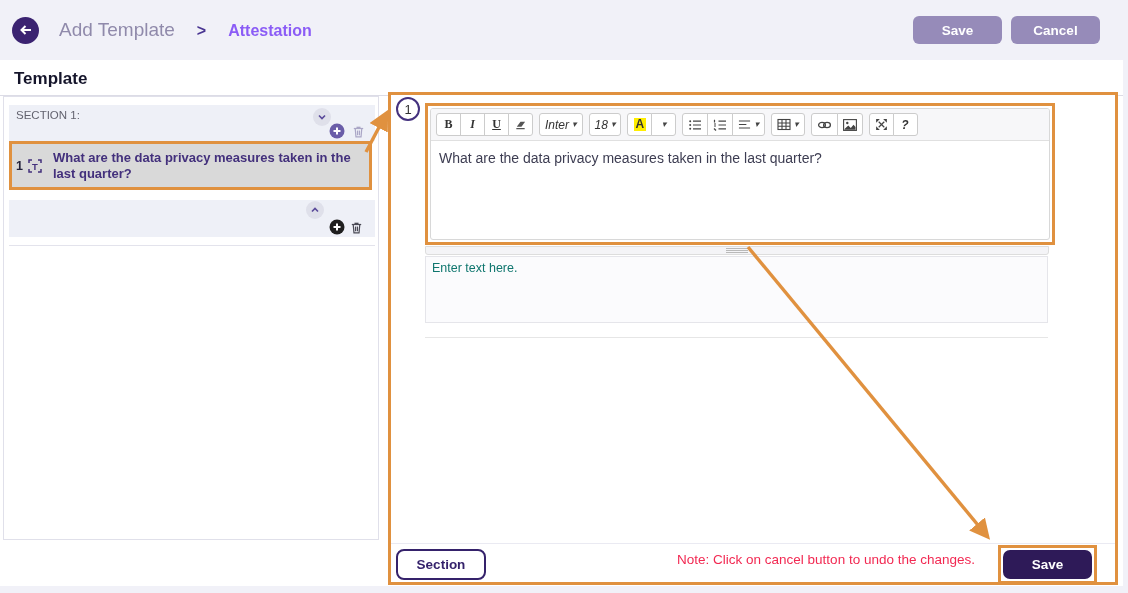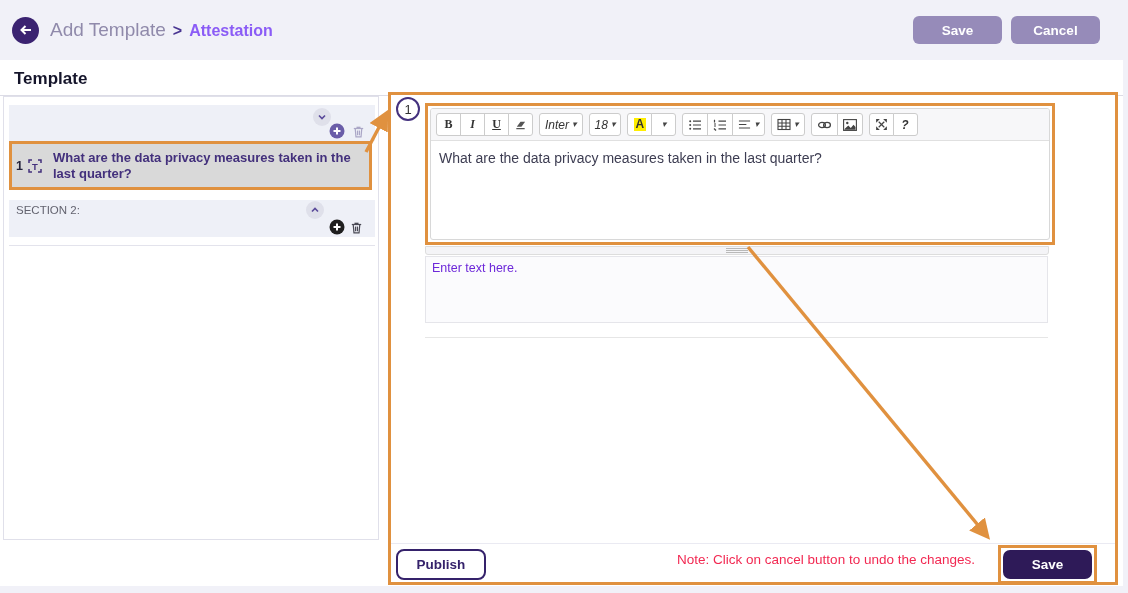--- a/index.html
+++ b/index.html
@@ -3,21 +3,21 @@
 <meta charset="utf-8">
 <style>
   html,body{margin:0;padding:0;background:#e9e9f2;font-family:"Liberation Sans",sans-serif;}
   .page{position:relative;width:1128px;height:593px;background:#ffffff;overflow:hidden;}
 
   
   .topbar{position:absolute;top:0;left:0;width:1128px;height:60px;background:#f1f1f8;
     display:flex;align-items:center;box-sizing:border-box;padding:0 28px 0 12px;}
   .back-btn{width:27px;height:27px;border-radius:50%;background:#3b2371;border:none;cursor:pointer;
     display:flex;align-items:center;justify-content:center;flex:0 0 auto;padding:0;}
-  .breadcrumb{display:flex;align-items:baseline;margin-left:11px;gap:7px;}
+  .breadcrumb{display:flex;align-items:baseline;margin-left:20px;gap:22px;}
   .bc-parent{color:#908aab;font-size:19px;cursor:pointer;}
   .bc-sep{color:#4a3692;font-weight:700;font-size:16px;}
   .bc-current{color:#8b5cf6;font-size:16px;font-weight:600;}
   .topbar-actions{margin-left:auto;display:flex;gap:9px;}
   .btn-lav{width:89px;height:28px;background:#968bb9;color:#fff;border:none;border-radius:6px;
     font-weight:700;font-size:13.5px;font-family:inherit;cursor:pointer;}
 
   
   .page-title{position:absolute;left:14px;top:69px;font-size:17px;font-weight:700;color:#15152b;}
   .top-divider{position:absolute;left:0;top:95px;width:1128px;height:1px;background:#dcdce6;}
@@ -71,21 +71,21 @@
   .tb-u{font-family:"Liberation Serif",serif;font-weight:600;text-decoration:underline;}
   .tb-A{font-weight:700;background:#ffee00;padding:0 2px;line-height:1.15;}
   .caret{font-size:9px;color:#444;line-height:1;}
   .editor-content{padding:9px 8px;font-size:14px;color:#3d3d52;}
 
   .statusbar{position:absolute;left:425px;top:246px;width:624px;height:9px;background:#f4f4f7;
     border:1px solid #ddd;box-sizing:border-box;border-radius:0 0 3px 3px;cursor:ns-resize;}
   .grip{width:22px;height:5px;margin:1px auto 0;
     background:linear-gradient(#b9b9b9 0 1px,transparent 1px 2px,#b9b9b9 2px 3px,transparent 3px 4px,#b9b9b9 4px 5px);}
   .textarea2{position:absolute;left:425px;top:256px;width:623px;height:67px;background:#fbfbfd;
-    border:1px solid #e5e5ea;box-sizing:border-box;padding:4px 6px;font-size:12.5px;color:#6d28d9;cursor:text;}
+    border:1px solid #e5e5ea;box-sizing:border-box;padding:4px 6px;font-size:12.5px;color:#0f766e;cursor:text;}
   .lower-divider{position:absolute;left:425px;top:337px;width:623px;height:1px;background:#e6e6e6;}
 
   .footer-divider{position:absolute;left:391px;top:543px;width:724px;height:1px;background:#eaeaf2;}
   .cancel-btn{position:absolute;left:396px;top:549px;width:90px;height:31px;background:#fff;
     border:2px solid #35226b;border-radius:8px;color:#35226b;font-size:13.5px;font-weight:600;
     font-family:inherit;cursor:pointer;box-sizing:border-box;}
   .note{position:absolute;left:475px;top:552px;width:500px;text-align:right;font-size:13.5px;
     color:#f22952;font-weight:500;}
   .save-wrap{position:absolute;left:998px;top:545px;width:99px;height:39px;border:3px solid #e0913f;
     box-sizing:border-box;padding:2px;background:#fff;}
@@ -120,20 +120,21 @@
       <button class="btn-lav">Cancel</button>
     </div>
   </div>
 
   <div class="page-title">Template</div>
   <div class="top-divider"></div>
 
   <div class="left-panel">
 
     <div class="sec-head s1">
+      <div class="sec-label">SECTION 1:</div>
     </div>
     <button class="circle-btn" style="left:309px;top:11px;">
       <span style="display:flex;">
         <svg width="12" height="12" viewBox="0 0 16 16">
             <polyline points="4,6 8,10 12,6" fill="none" stroke="#5a4a9a" stroke-width="2.2"></polyline>
           </svg>
       </span>
     </button>
     <button class="icon-btn" style="left:325px;top:26px;">
       <span style="display:flex;">
@@ -166,21 +167,20 @@
               <path d="M14 11 V14 H11"></path>
               <path d="M5 14 H2 V11"></path>
             </g>
             <text x="8" y="11.5" text-anchor="middle" font-size="9.5" font-weight="bold" fill="#43307c" font-family="Liberation Sans, sans-serif">T</text>
           </svg>
       </span>
       <span class="q-text">What are the data privacy measures taken in the last quarter?</span>
     </div>
 
     <div class="sec-head s2">
-      <div class="sec-label">SECTION 2:</div>
     </div>
     <button class="circle-btn" style="left:302px;top:104px;">
       <span style="display:flex;">
         <svg width="12" height="12" viewBox="0 0 16 16">
             <polyline points="4,10 8,6 12,10" fill="none" stroke="#5a4a9a" stroke-width="2.2"></polyline>
           </svg>
       </span>
     </button>
     <button class="icon-btn" style="left:325px;top:122px;">
       <span style="display:flex;">
@@ -346,21 +346,21 @@
   </div>
 
   <div class="statusbar">
     <div class="grip"></div>
   </div>
 
   <div class="textarea2">Enter text here.</div>
   <div class="lower-divider"></div>
 
   <div class="footer-divider"></div>
-  <button class="cancel-btn">Publish</button>
+  <button class="cancel-btn">Section</button>
   <div class="note">Note: Click on cancel button to undo the changes.</div>
   <div class="save-wrap">
     <button class="save-btn">Save</button>
   </div>
 
   <div class="right-strip"></div>
   <div class="bottom-strip"></div>
 
   <svg class="arrows" width="1128" height="593" viewBox="0 0 1128 593">
     <defs>

